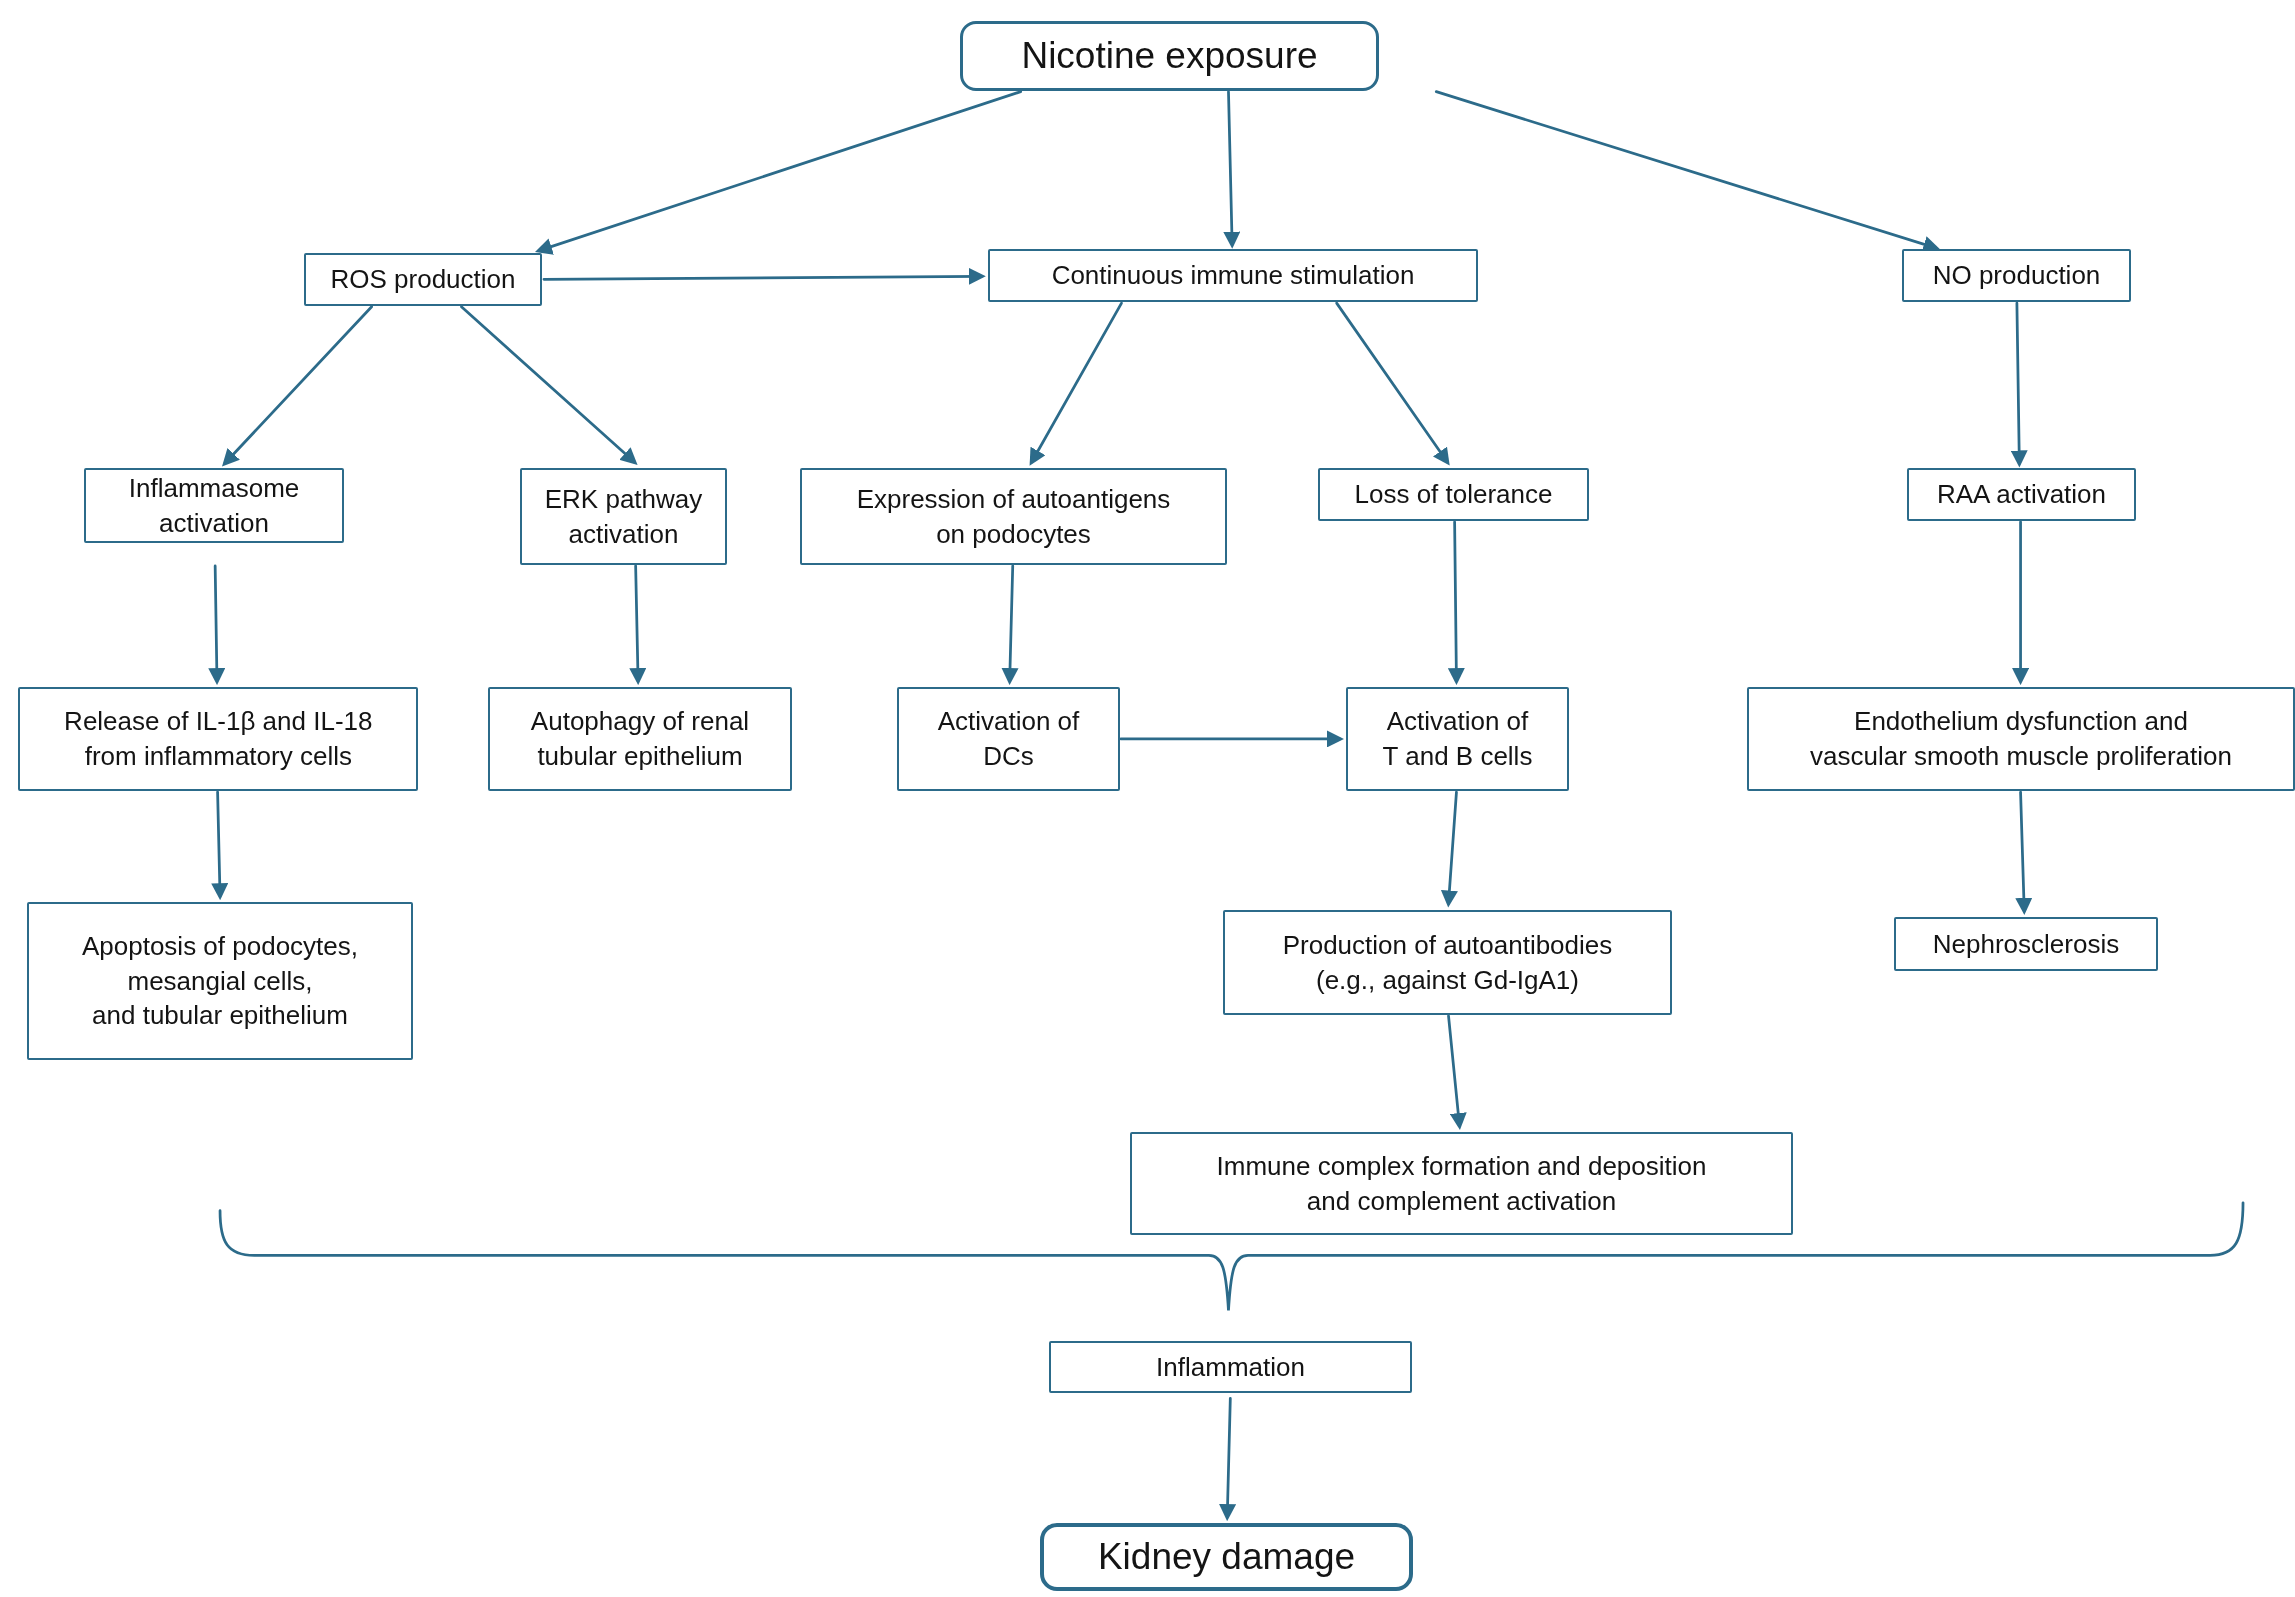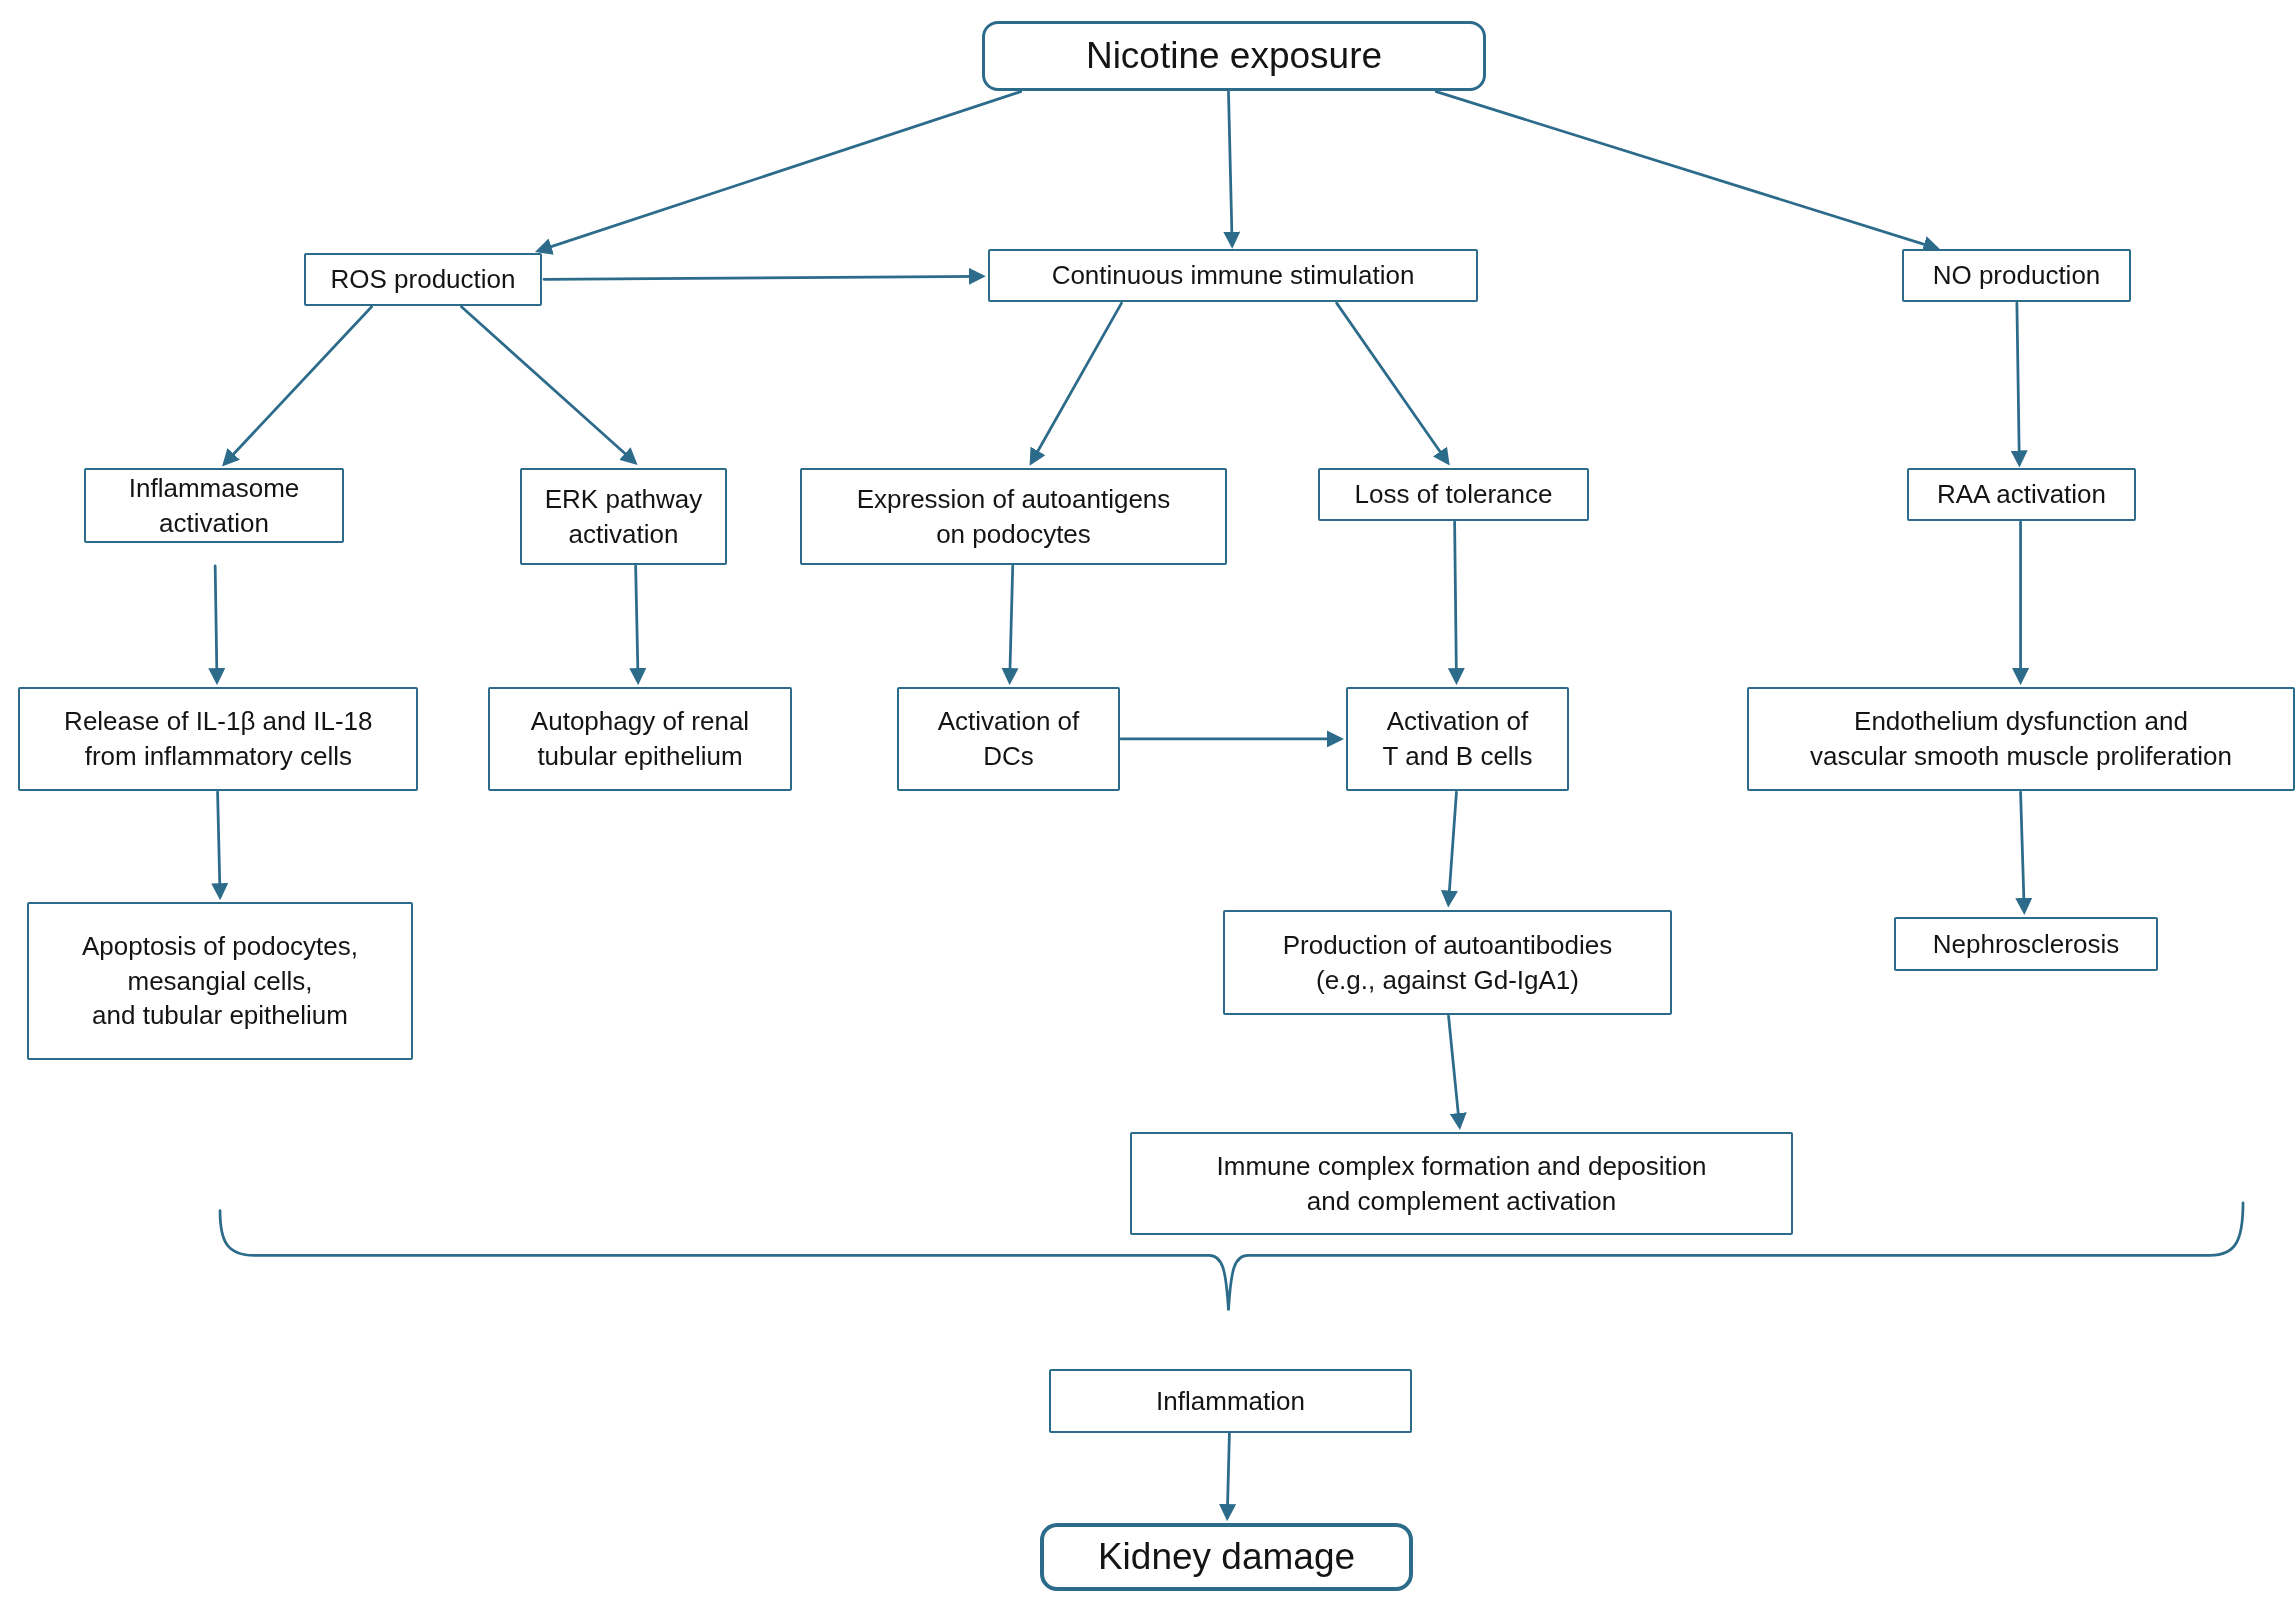--- a/index.html
+++ b/index.html
@@ -64,21 +64,21 @@
 
     <path d="M 360 1981
              C 360 2032, 372 2054, 416 2054
              L 1978 2054
              C 2000 2054, 2006 2076, 2010 2144
              C 2014 2076, 2020 2054, 2042 2054
              L 3616 2054
              C 3658 2054, 3670 2030, 3670 1968"></path>
   </svg>
 
-  <div class="node lg" style="left:982px;top:21px;width:504px;height:70px">Nicotine exposure</div>
+  <div class="node lg" style="left:960px;top:21px;width:419px;height:70px">Nicotine exposure</div>
 
   <div class="node" style="left:304px;top:253px;width:238px;height:53px">ROS production</div>
 
   <div class="node" style="left:988px;top:249px;width:490px;height:53px">Continuous immune stimulation</div>
 
   <div class="node" style="left:1902px;top:249px;width:229px;height:53px">NO production</div>
 
   <div class="node" style="left:84px;top:468px;width:260px;height:75px">Inflammasome
 activation</div>
 
@@ -112,18 +112,18 @@
 and tubular epithelium</div>
 
   <div class="node" style="left:1223px;top:910px;width:449px;height:105px">Production of autoantibodies
 (e.g., against Gd-IgA1)</div>
 
   <div class="node" style="left:1894px;top:917px;width:264px;height:54px">Nephrosclerosis</div>
 
   <div class="node" style="left:1130px;top:1132px;width:663px;height:103px">Immune complex formation and deposition
 and complement activation</div>
 
-  <div class="node" style="left:1049px;top:1369px;width:363px;height:64px">Inflammation</div>
+  <div class="node" style="left:1049px;top:1341px;width:363px;height:52px">Inflammation</div>
 
   <div class="node xl" style="left:1040px;top:1523px;width:373px;height:68px">Kidney damage</div>
 
 </div>
 
 
 </body></html>

